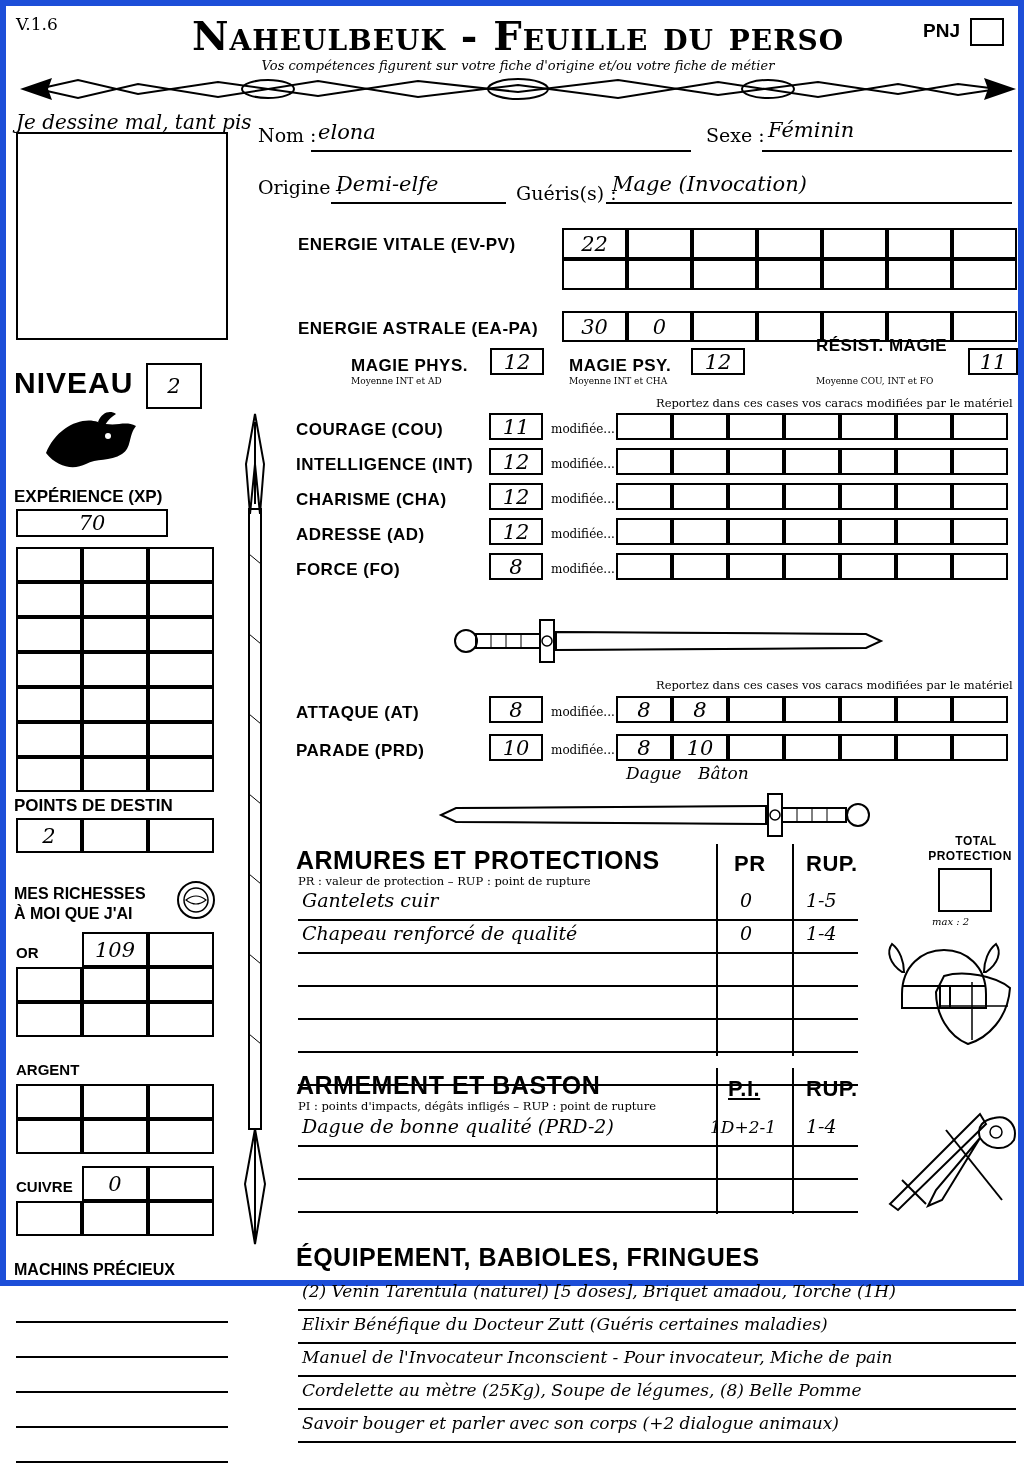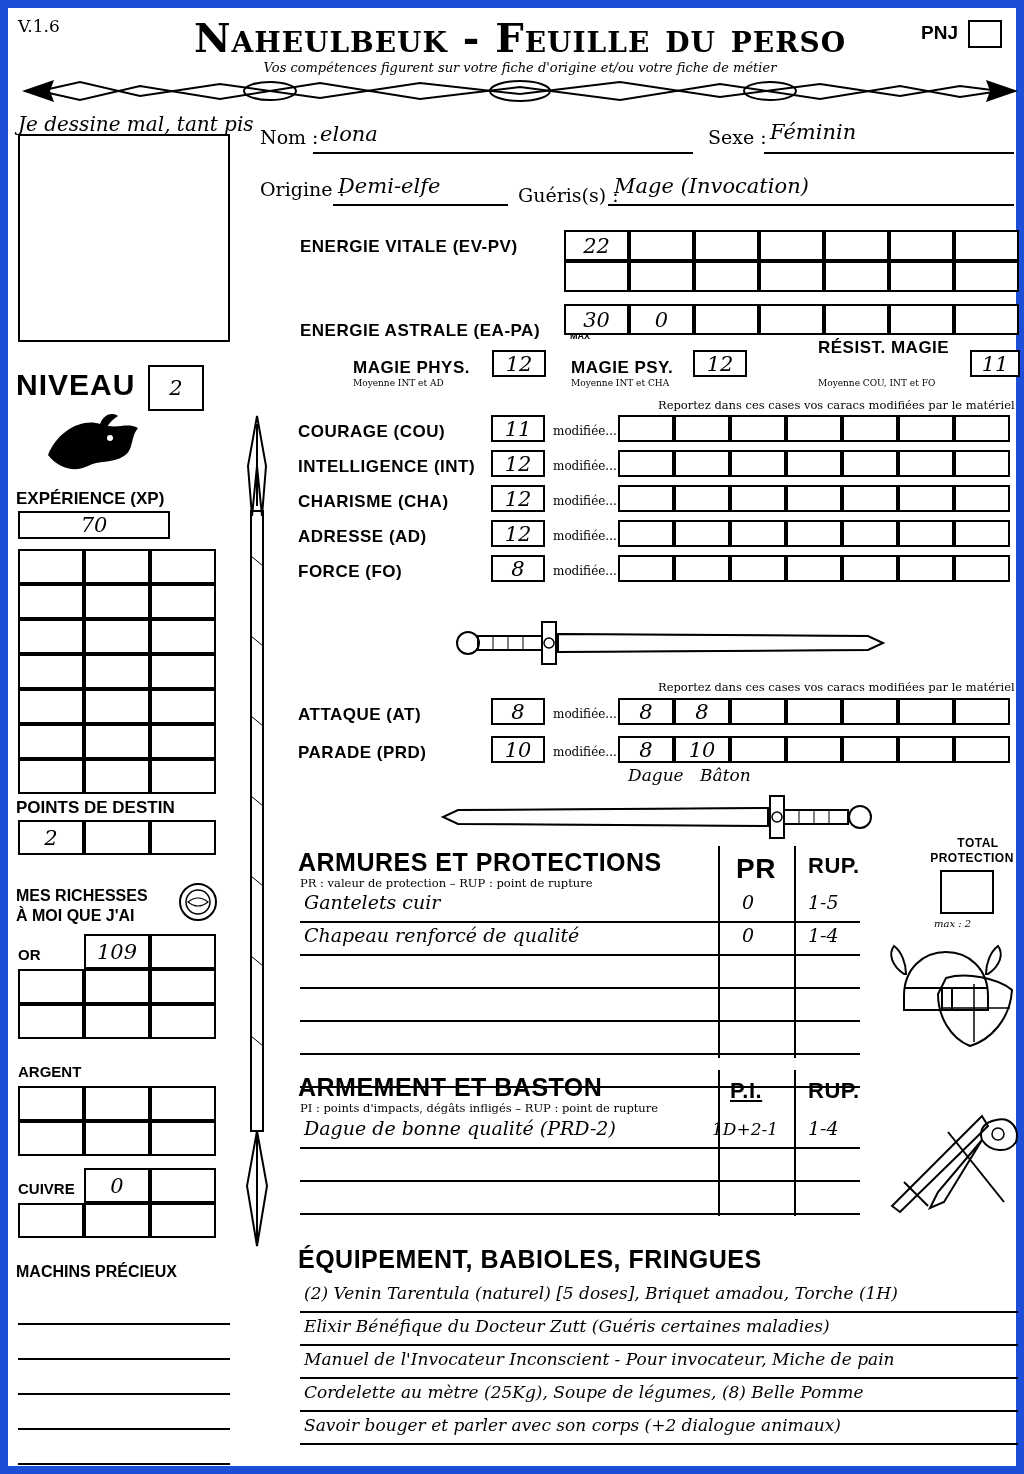--- a/index.html
+++ b/index.html
@@ -1,17 +1,17 @@
 <!DOCTYPE html>
 <html><head>
 <meta charset="utf-8">
 <style>
   html,body{margin:0;padding:0;background:#ffffff;}
   body{width:1024px;height:1474px;font-family:"Liberation Serif",serif;color:#000;overflow:hidden;}
-  #sheet{position:relative;width:1024px;height:1474px;box-sizing:border-box;border:8px solid #1d4ed8;}
+  #sheet{position:relative;width:1024px;height:1286px;box-sizing:border-box;border:6px solid #1d4ed8;}
   .abs{position:absolute;}
   .box{border:2px solid #000;background:#fff;box-sizing:border-box;}
   .lbl{font-family:"Liberation Sans",sans-serif;font-weight:bold;letter-spacing:.5px;}
   .tiny{font-size:9px;}
   .line{border-bottom:2px solid #000;}
   .ctr{display:flex;align-items:center;justify-content:center;}
   .hv{font-family:"DejaVu Serif",serif;font-style:italic;font-size:21px;}
 
   
   #title{top:6px;left:0;width:1024px;text-align:center;font-family:"DejaVu Serif",serif;font-weight:bold;
@@ -204,21 +204,21 @@
       <div class="box"></div>
     <div class="box"></div>
       <div class="box"></div>
     <div class="box"></div>
       <div class="box"></div>
     <div class="box"></div>
   </div>
 
   <div class="abs maxlbl" style="top:295px;left:562px;">MAX</div>
   <div class="abs stat-lbl" style="top:313px;left:292px;">ENERGIE ASTRALE (EA-PA)</div>
-  <div class="abs" style="top:296px;left:556px;display:grid;grid-template-columns:repeat(7,65px);grid-auto-rows:31px;">
+  <div class="abs" style="top:305px;left:556px;display:grid;grid-template-columns:repeat(7,65px);grid-auto-rows:31px;">
     <div class="box ctr hv">30</div>
     <div class="box ctr hv">0</div>
     <div class="box"></div>
       <div class="box"></div>
     <div class="box"></div>
       <div class="box"></div>
     <div class="box"></div>
   </div>
 
   <div class="abs stat-lbl" style="top:350px;left:345px;">MAGIE PHYS.</div>
@@ -374,21 +374,21 @@
     <path d="M332 20 L22 22 M332 38 L22 36" stroke="#000" stroke-width="1"></path>
     <rect x="334" y="8" width="14" height="42" fill="none" stroke="#000" stroke-width="2"></rect>
     <rect x="348" y="22" width="64" height="14" fill="none" stroke="#000" stroke-width="2"></rect>
     <path d="M363 22 L363 36 M378 22 L378 36 M393 22 L393 36" stroke="#000" stroke-width="1"></path>
     <circle cx="424" cy="29" r="11" fill="none" stroke="#000" stroke-width="2"></circle>
     <circle cx="341" cy="29" r="5" fill="none" stroke="#000" stroke-width="1.5"></circle>
   </svg>
 
   <div class="abs sec-title" style="top:840px;left:290px;">ARMURES ET PROTECTIONS</div>
   <div class="abs sec-sub" style="top:868px;left:292px;">PR : valeur de protection – RUP : point de rupture</div>
-  <div class="abs lbl" style="top:845px;left:728px;font-size:28px;">PR</div>
+  <div class="abs lbl" style="top:845px;left:728px;font-size:22px;">PR</div>
   <div class="abs lbl" style="top:845px;left:800px;font-size:22px;">RUP.</div>
   <div class="abs" style="top:838px;left:710px;width:2px;height:212px;background:#000;"></div>
   <div class="abs" style="top:838px;left:786px;width:2px;height:212px;background:#000;"></div>
 
   <div class="abs" style="top:882px;left:292px;width:560px;">
     <div class="eqline" style="position:relative;">
       <div class="abs writ" style="top:1px;left:4px;">Gantelets cuir</div>
       <div class="abs writ" style="top:1px;left:442px;">0</div>
       <div class="abs writ" style="top:1px;left:508px;">1-5</div>
     </div>

